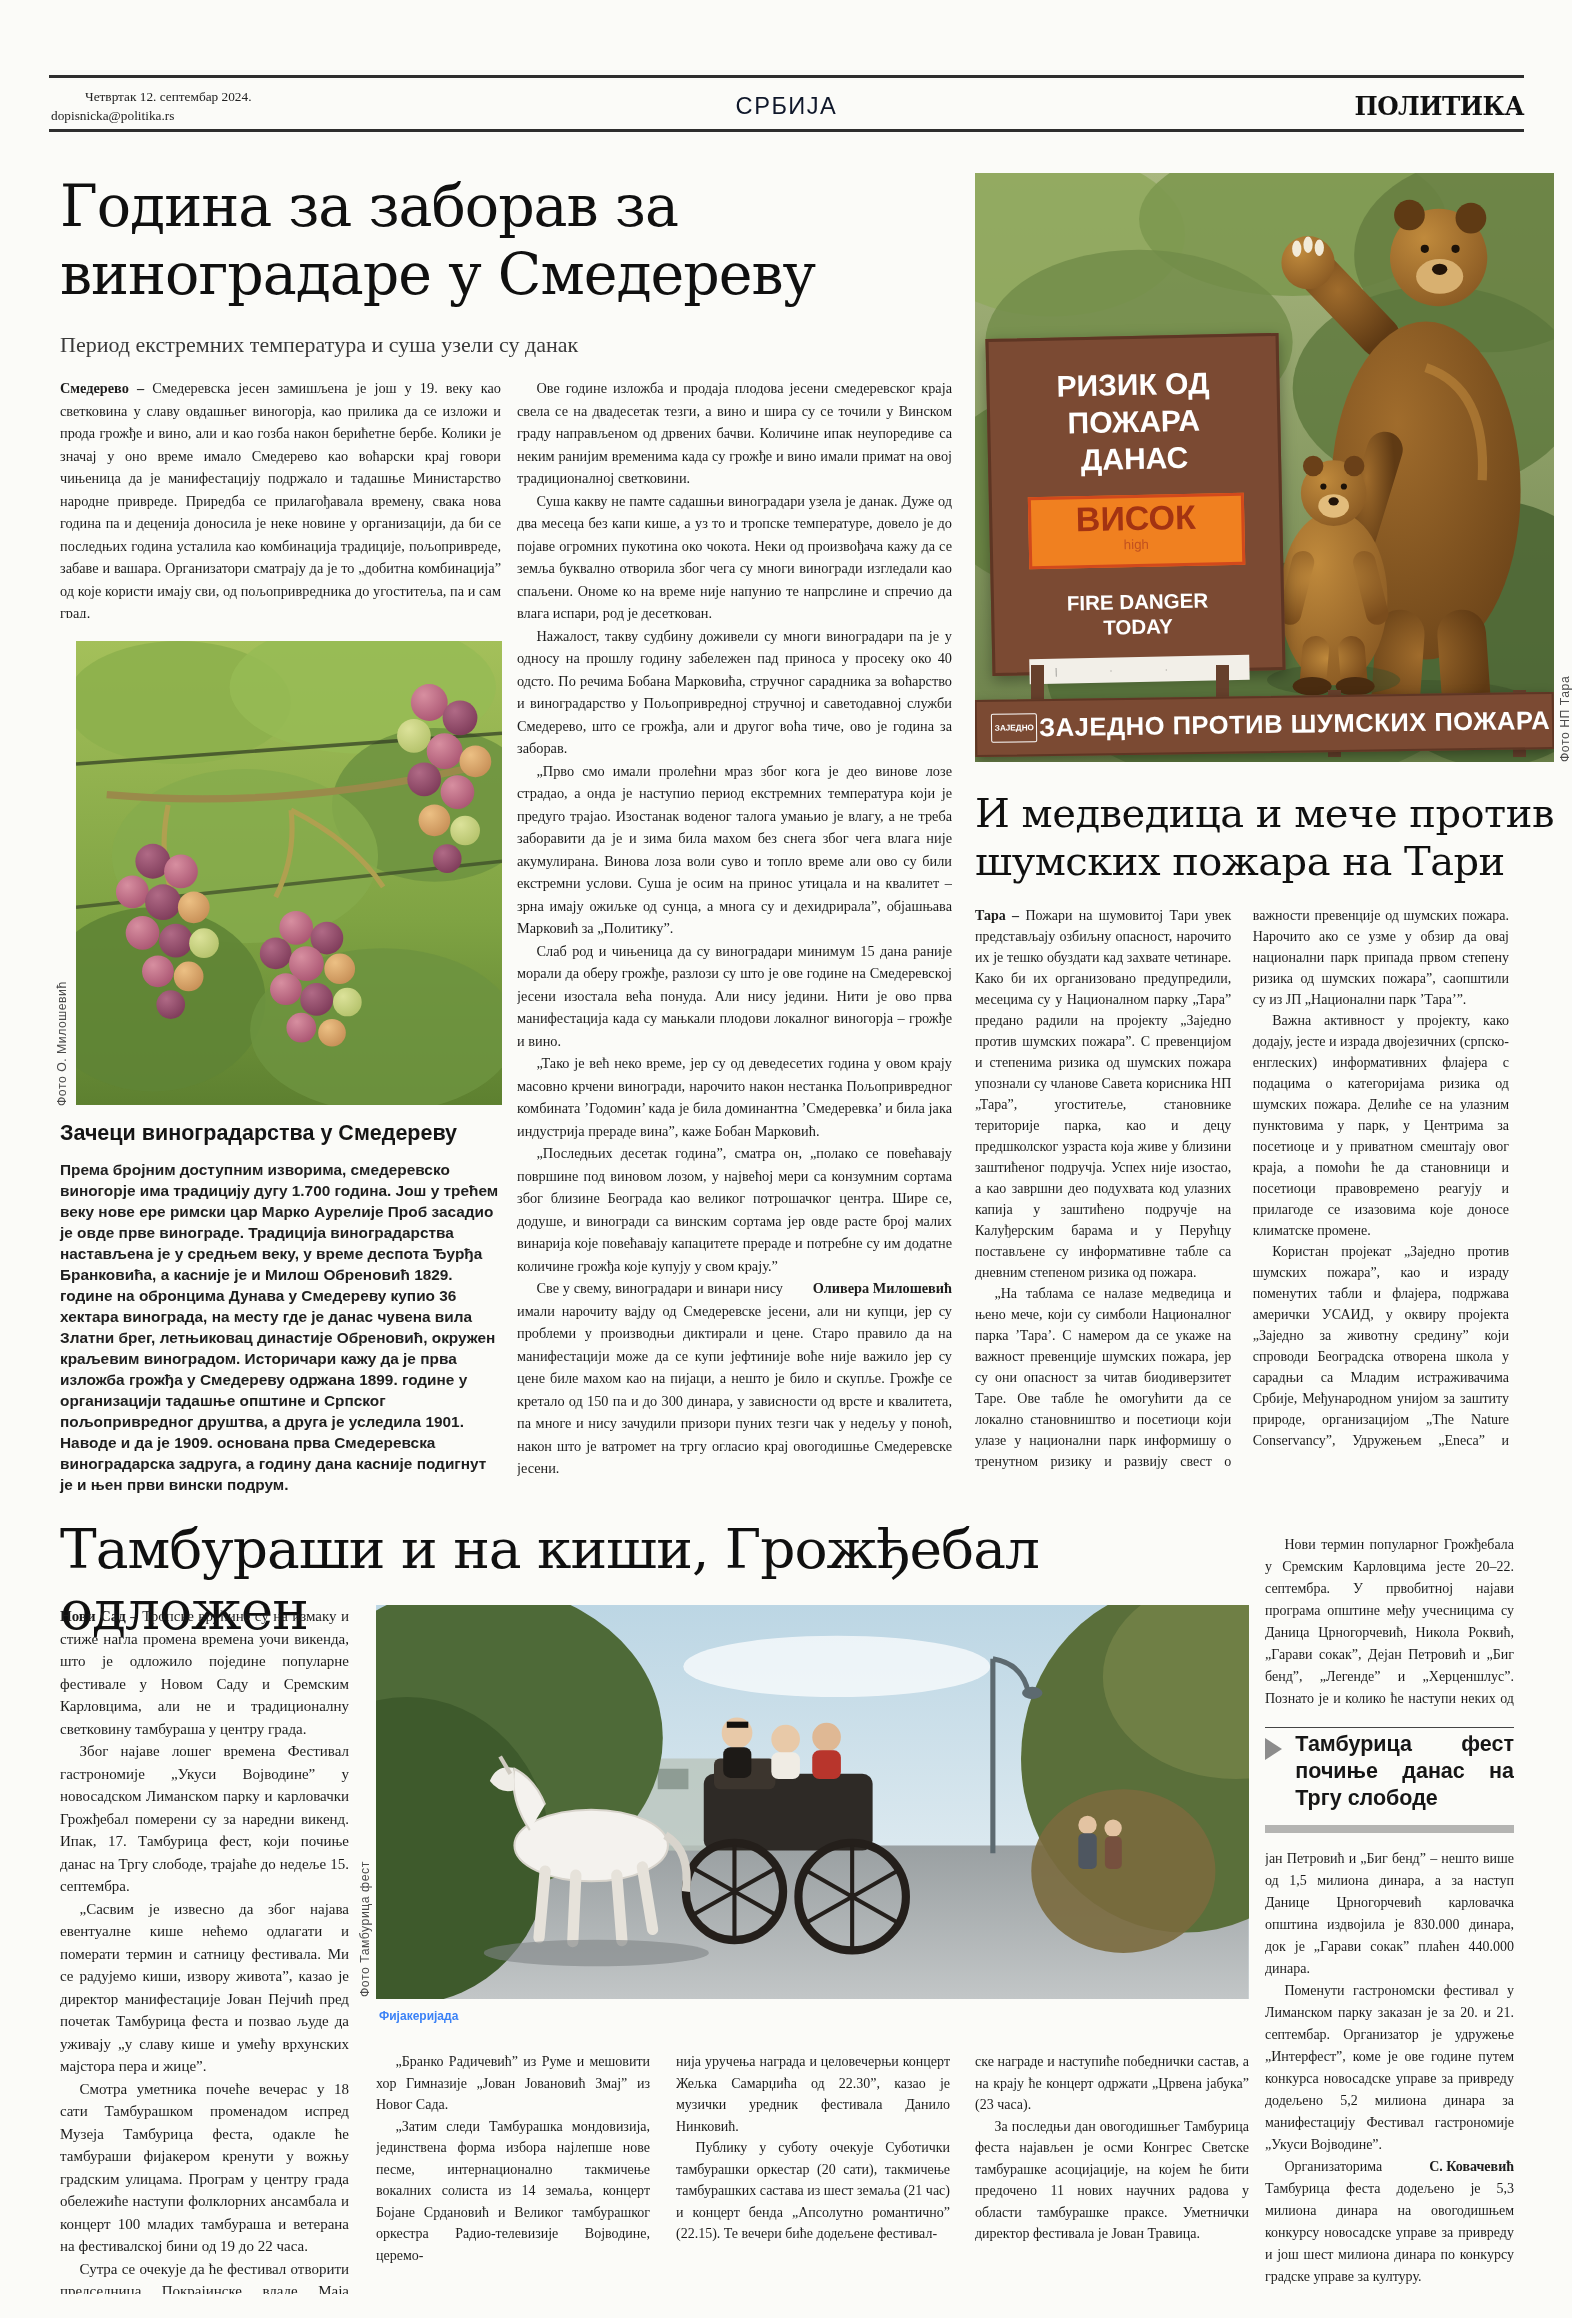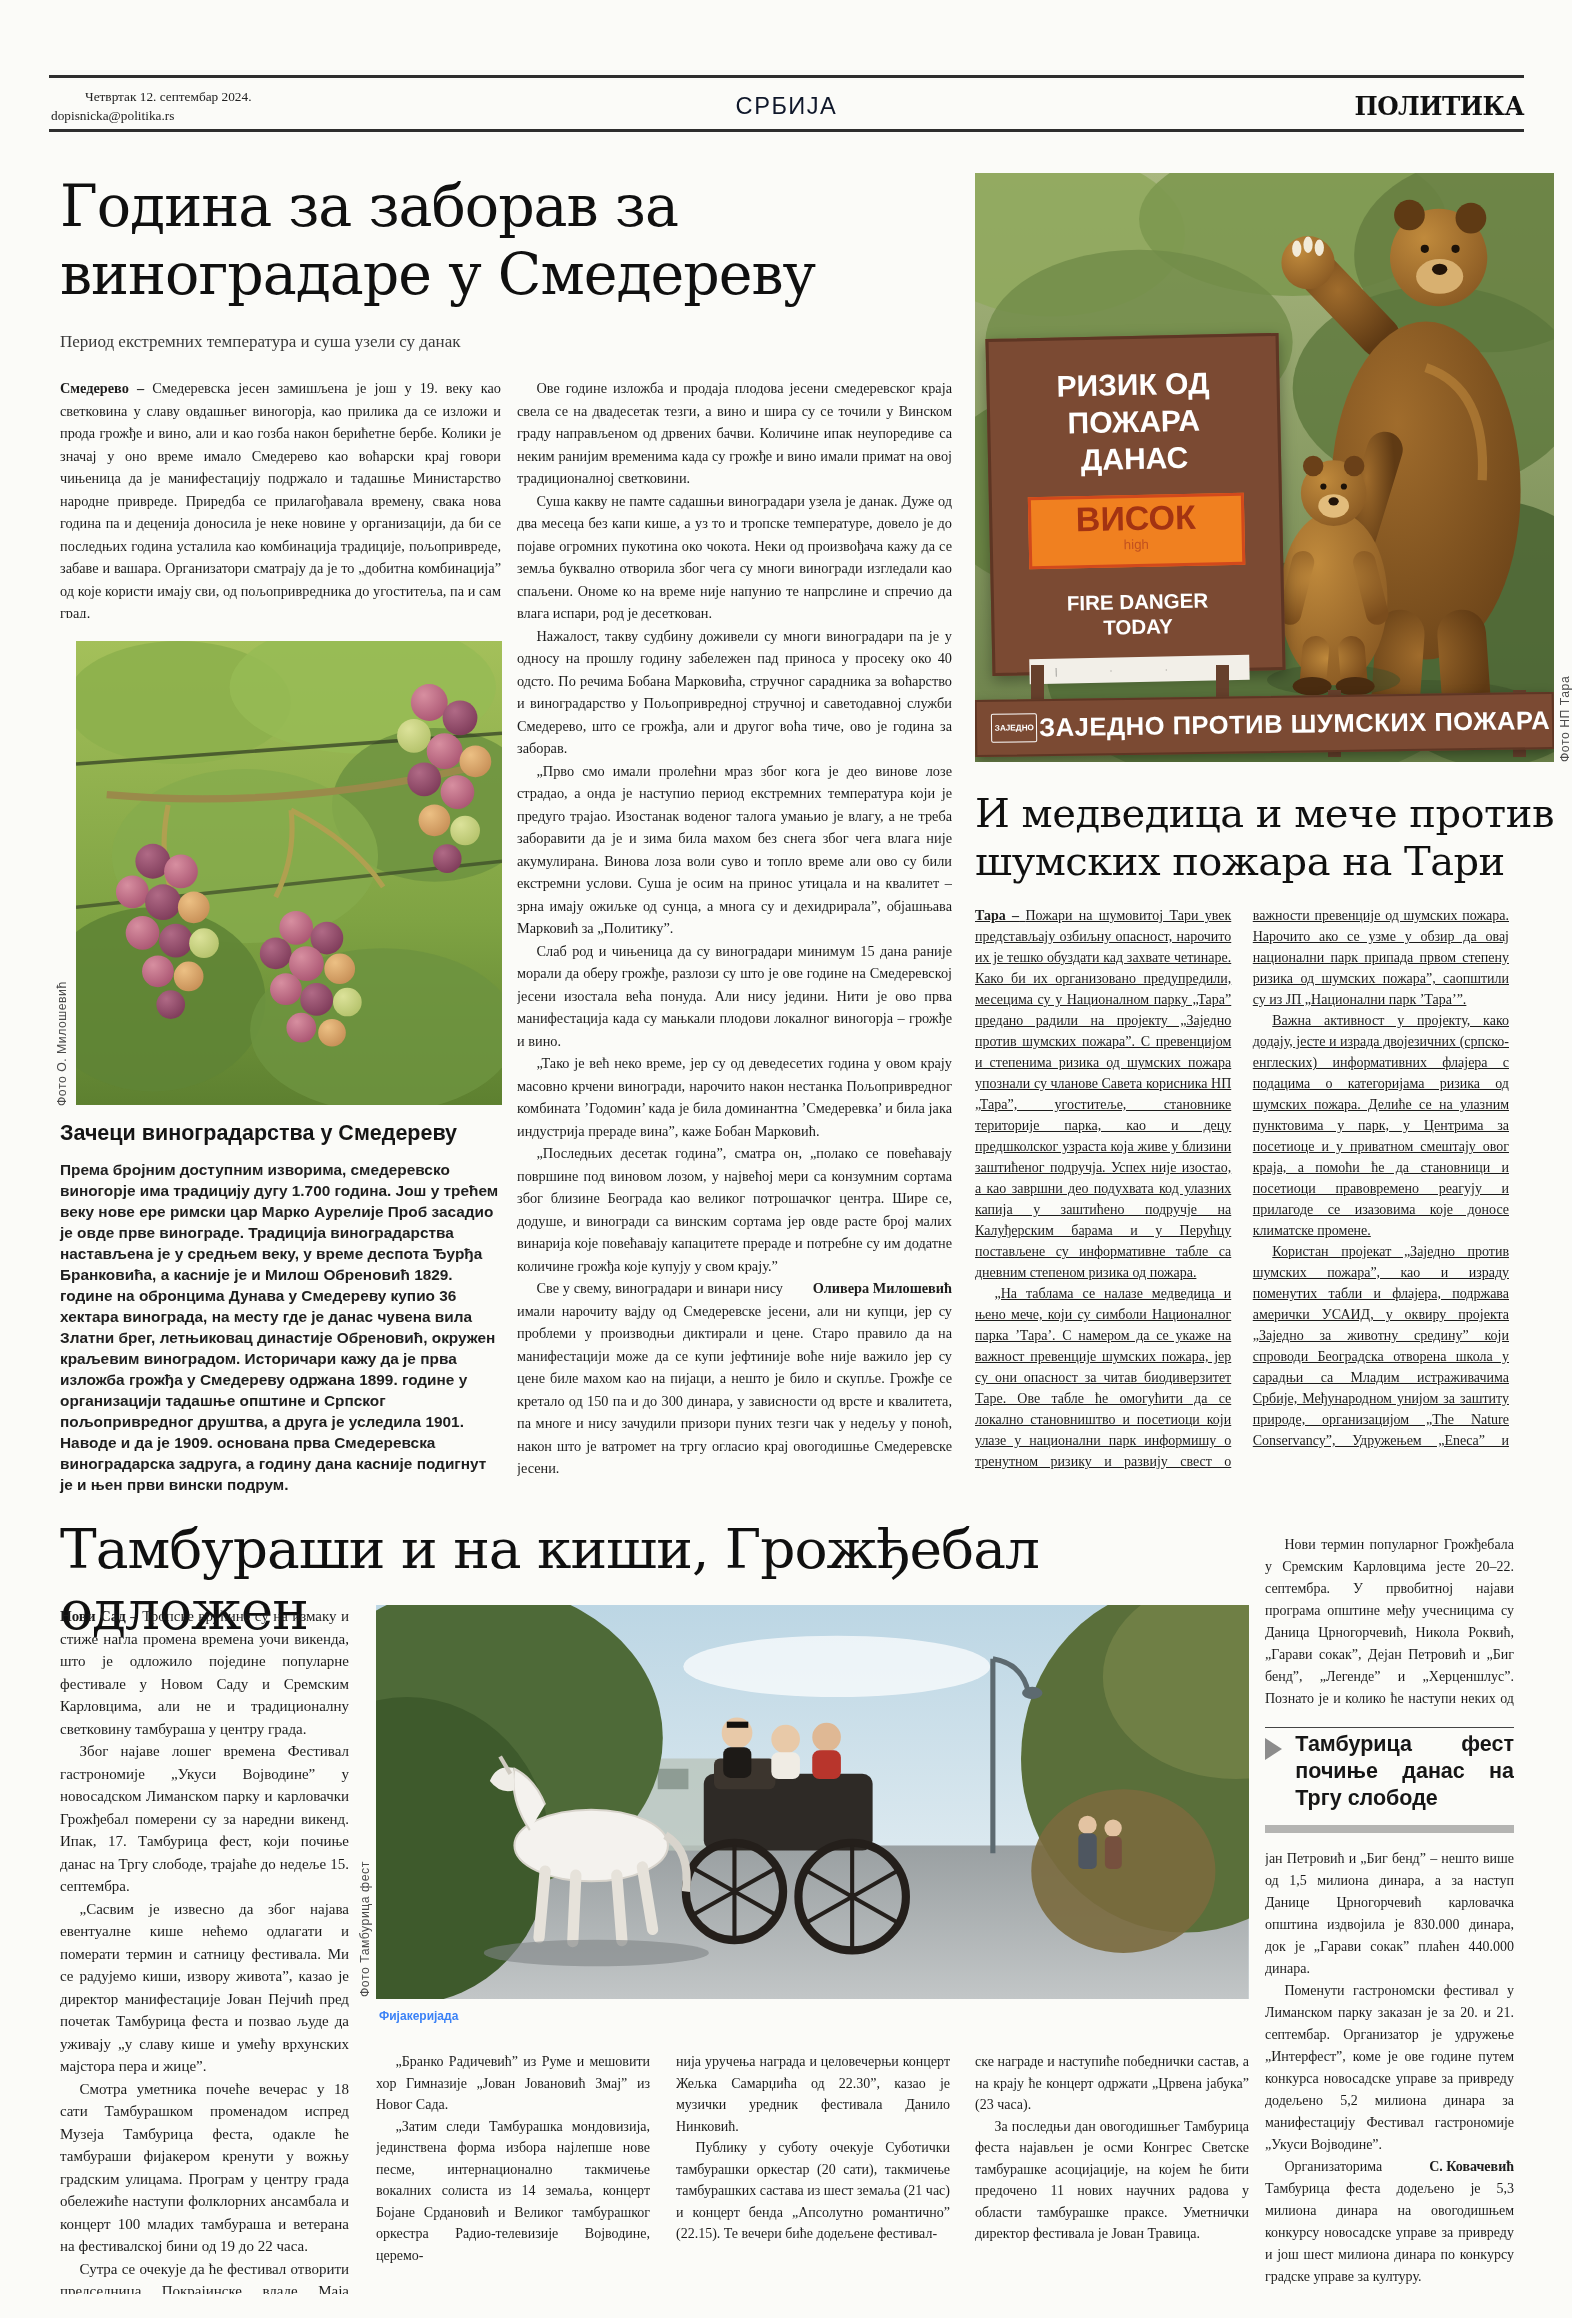--- a/index.html
+++ b/index.html
@@ -17,21 +17,21 @@
   .bp{margin:0;text-indent:19.5px;}
   .bp.cont,.bp.lead-p{text-indent:0;}
   .lead{font-weight:700;}
   .byline-inline{float:right;font-weight:700;padding-left:10.2px;}
   
   .a1-body{font-size:14.3px;line-height:22.5px;}
   .a2-body{font-size:14px;line-height:21px;}
   .a3-body{font-size:15px;line-height:22.5px;}
   .a3-abc{font-size:14px;line-height:21.5px;}
   .a3-d{font-size:14px;line-height:22px;}
-  .twocol{columns:2;column-gap:21.5px;column-fill:auto;text-decoration:underline;}
+  .twocol{columns:2;column-gap:21.5px;column-fill:auto;}
   
   .photo{position:absolute;overflow:hidden;background:#9db070;}
   .vcred{position:absolute;writing-mode:vertical-rl;transform:rotate(180deg);font-family:"Liberation Sans",sans-serif;font-size:12.3px;color:#4a4a4a;letter-spacing:0.5px;white-space:nowrap;}
   .caption{position:absolute;font-family:"Liberation Sans",sans-serif;font-weight:700;font-size:12px;color:#3b82f6;}
   
   .infobox{position:absolute;}
   .infobox h3{margin:0 0 13.3px 0;font-family:"Liberation Sans",sans-serif;font-weight:700;font-size:21.5px;color:#151515;}
   .infobox .boxtext{font-family:"Liberation Sans",sans-serif;font-weight:700;font-size:15.4px;line-height:21px;color:#1f1f1f;text-align:left;}
   
   .teaser{border-top:1.5px solid #454545;padding-top:3px;margin:13.3px 0 15.4px 0;}
@@ -58,21 +58,21 @@
 <div id="page">
 
   <div class="rule" style="top:75px;height:2.6px;"></div>
   <div class="hdr-small" style="left:51px;top:88px;margin-left:34px;">Четвртак 12. септембар 2024.</div>
   <div class="hdr-small" style="left:51px;top:107px;">dopisnicka@politika.rs</div>
   <div class="section-label" style="top:93px;">СРБИЈА</div>
   <div class="masthead">ПОЛИТИКА</div>
   <div class="rule" style="top:129px;height:2.6px;"></div>
 
   <div class="headline" style="left:60px;top:172px;width:911px;font-size:57px;line-height:68px;">Година за заборав за виноградаре у Смедереву</div>
-  <div class="subhead" style="left:60px;top:332px;width:901px;font-size:17px;">Период екстремних температура и суша узели су данак</div>
+  <div class="subhead" style="left:60px;top:332px;width:901px;font-size:22px;">Период екстремних температура и суша узели су данак</div>
 
   <div class="col a1-body" style="left:60px;top:377px;width:441px;height:241px;">
     <p class="bp lead-p"><span class="lead">Смедерево –</span> <span>Смедеревска јесен замишљена је још у 19. веку као светковина у славу овдашњег виногорја, као прилика да се изложи и прода грожђе и вино, али и као гозба након берићетне бербе. Колики је значај у оно време имало Смедерево као воћарски крај говори чињеница да је манифестацију подржало и тадашње Министарство народне привреде. Приредба се прилагођавала времену, свака нова година па и деценија доносила је неке новине у организацији, да би се последњих година усталила као комбинација традиције, пољопривреде, забаве и вашара. Организатори сматрају да је то „добитна комбинација” од које користи имају сви, од пољопривредника до угоститеља, па и сам град.</span></p>
   </div>
 
   <div class="vcred" style="left:55px;top:896px;height:210px;">Фото О. Милошевић</div>
   <div class="photo" style="left:76px;top:641px;width:426px;height:464px;">
     <svg width="426" height="464" viewBox="0 0 832 906">
       <defs>
         <linearGradient id="leafbg" x1="0" y1="0" x2="0" y2="1">

